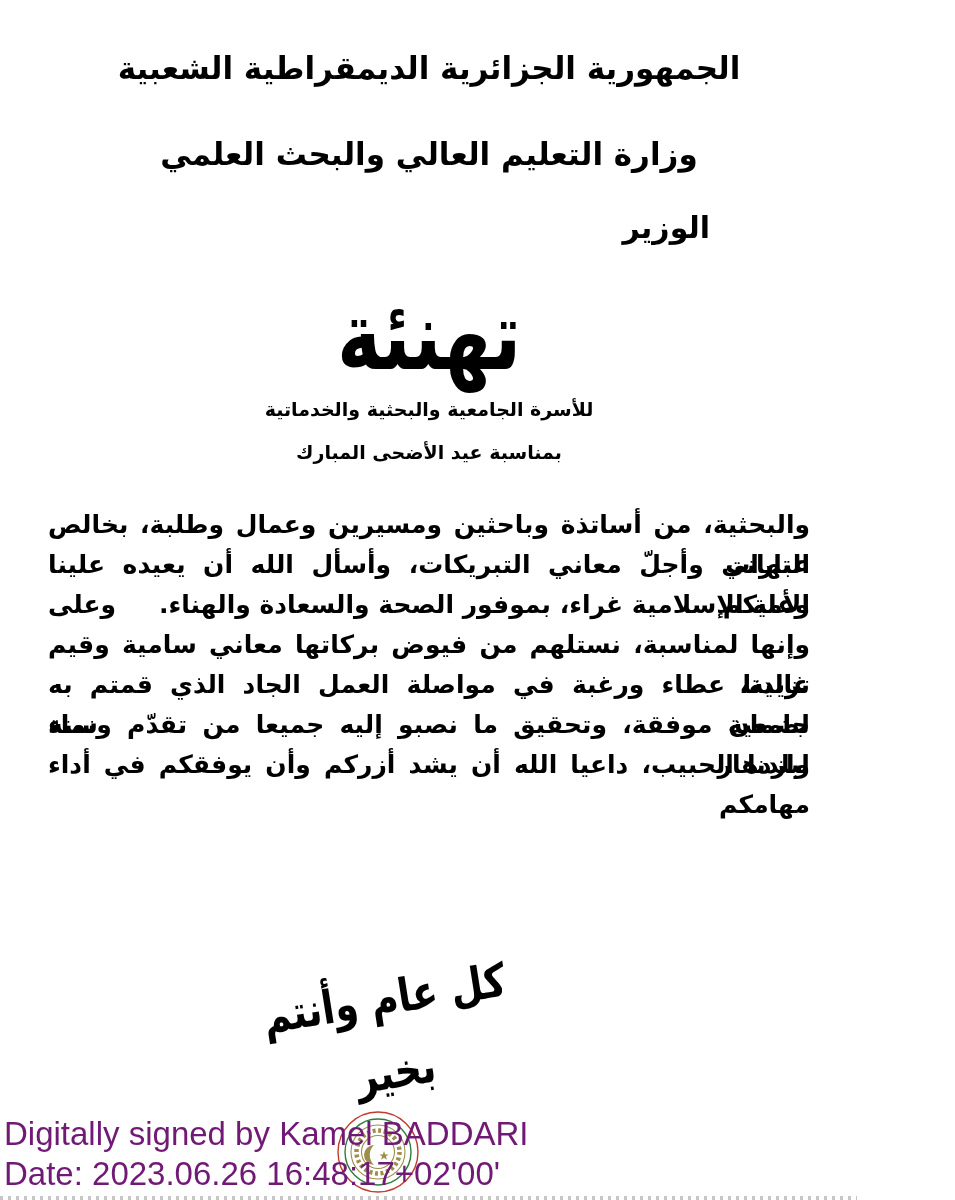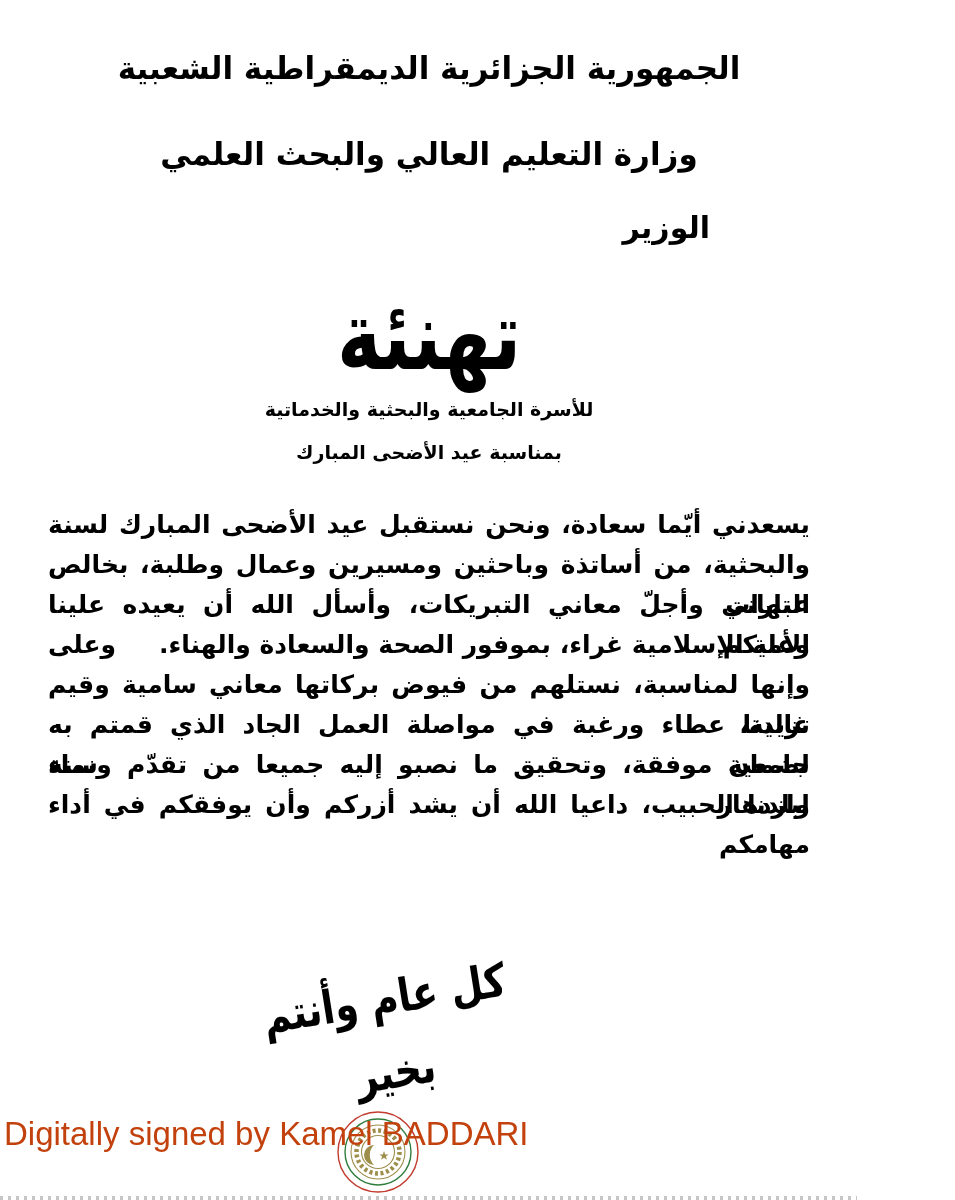--- a/index.html
+++ b/index.html
@@ -96,21 +96,21 @@
   }
 
   .digsig {
     position: absolute;
     left: 4px;
     top: 1114px;
     z-index: 2;
     font-family: "Liberation Sans", sans-serif;
     font-size: 33px;
     line-height: 40px;
-    color: #c2410c;
+    color: #701a75;
     white-space: nowrap;
   }
 
   .sliver {
     position: absolute;
     left: 0;
     top: 1196px;
     width: 868px;
     height: 4px;
     background: repeating-linear-gradient(90deg, #8d8d8d 0 3px, transparent 3px 8px);
@@ -131,21 +131,20 @@
 
   <div class="center-col tahnia-wrap">
     <span class="tahnia ar">تهنئة</span>
   </div>
 
   <div class="center-col subhdr ar sub1">للأسرة الجامعية والبحثية والخدماتية</div>
 
   <div class="center-col subhdr ar sub2">بمناسبة عيد الأضحى المبارك</div>
 
   <div class="body-block">
-    <div class="bline just ar">يسعدني أيّما سعادة، ونحن نستقبل عيد الأضحى المبارك لسنة</div>
     <div class="bline just ar">والبحثية، من أساتذة وباحثين ومسيرين وعمال وطلبة، بخالص عبارات</div>
     <div class="bline just ar">التهاني وأجلّ معاني التبريكات، وأسأل الله أن يعيده علينا وعليكم وعلى</div>
     <div class="bline last ar">الأمة الإسلامية غراء، بموفور الصحة والسعادة والهناء.</div>
     <div class="bline just ar">وإنها لمناسبة، نستلهم من فيوض بركاتها معاني سامية وقيم غالية،</div>
     <div class="bline just ar">تزيدنا عطاء ورغبة في مواصلة العمل الجاد الذي قمتم به لضمان سنة</div>
     <div class="bline just ar">جامعية موفقة، وتحقيق ما نصبو إليه جميعا من تقدّم ونماء وازدهار</div>
     <div class="bline just ar">لبلدنا الحبيب، داعيا الله أن يشد أزركم وأن يوفقكم في أداء مهامكم</div>
   </div>
 
   <div class="greeting-wrap">
@@ -159,17 +158,18 @@
       <circle cx="0" cy="0" r="27" fill="none" stroke="#96853c" stroke-width="1.1"></circle>
       <circle cx="0" cy="0" r="16.5" fill="none" stroke="#96853c" stroke-width="1.1"></circle>
       <circle cx="0" cy="0" r="21.5" fill="none" stroke="#96853c" stroke-width="4.5" stroke-dasharray="3 2.6"></circle>
       <path d="M -4,-7 A 10,10 0 1,0 -4,13 A 14,14 0 0,1 -4,-7 Z" fill="#96853c"></path>
       <path d="M 6,-1 L 7.2,2.4 L 10.6,2.4 L 7.9,4.5 L 8.9,7.8 L 6,5.8 L 3.1,7.8 L 4.1,4.5 L 1.4,2.4 L 4.8,2.4 Z" fill="#96853c"></path>
     </g>
   </svg>
 
   <div class="digsig">
     <div>Digitally signed by Kamel BADDARI</div>
+    <div>Date: 2023.06.26 16:48:17+02'00'</div>
   </div>
 
   <div class="sliver"></div>
 
 </div>
 
 </body></html>

